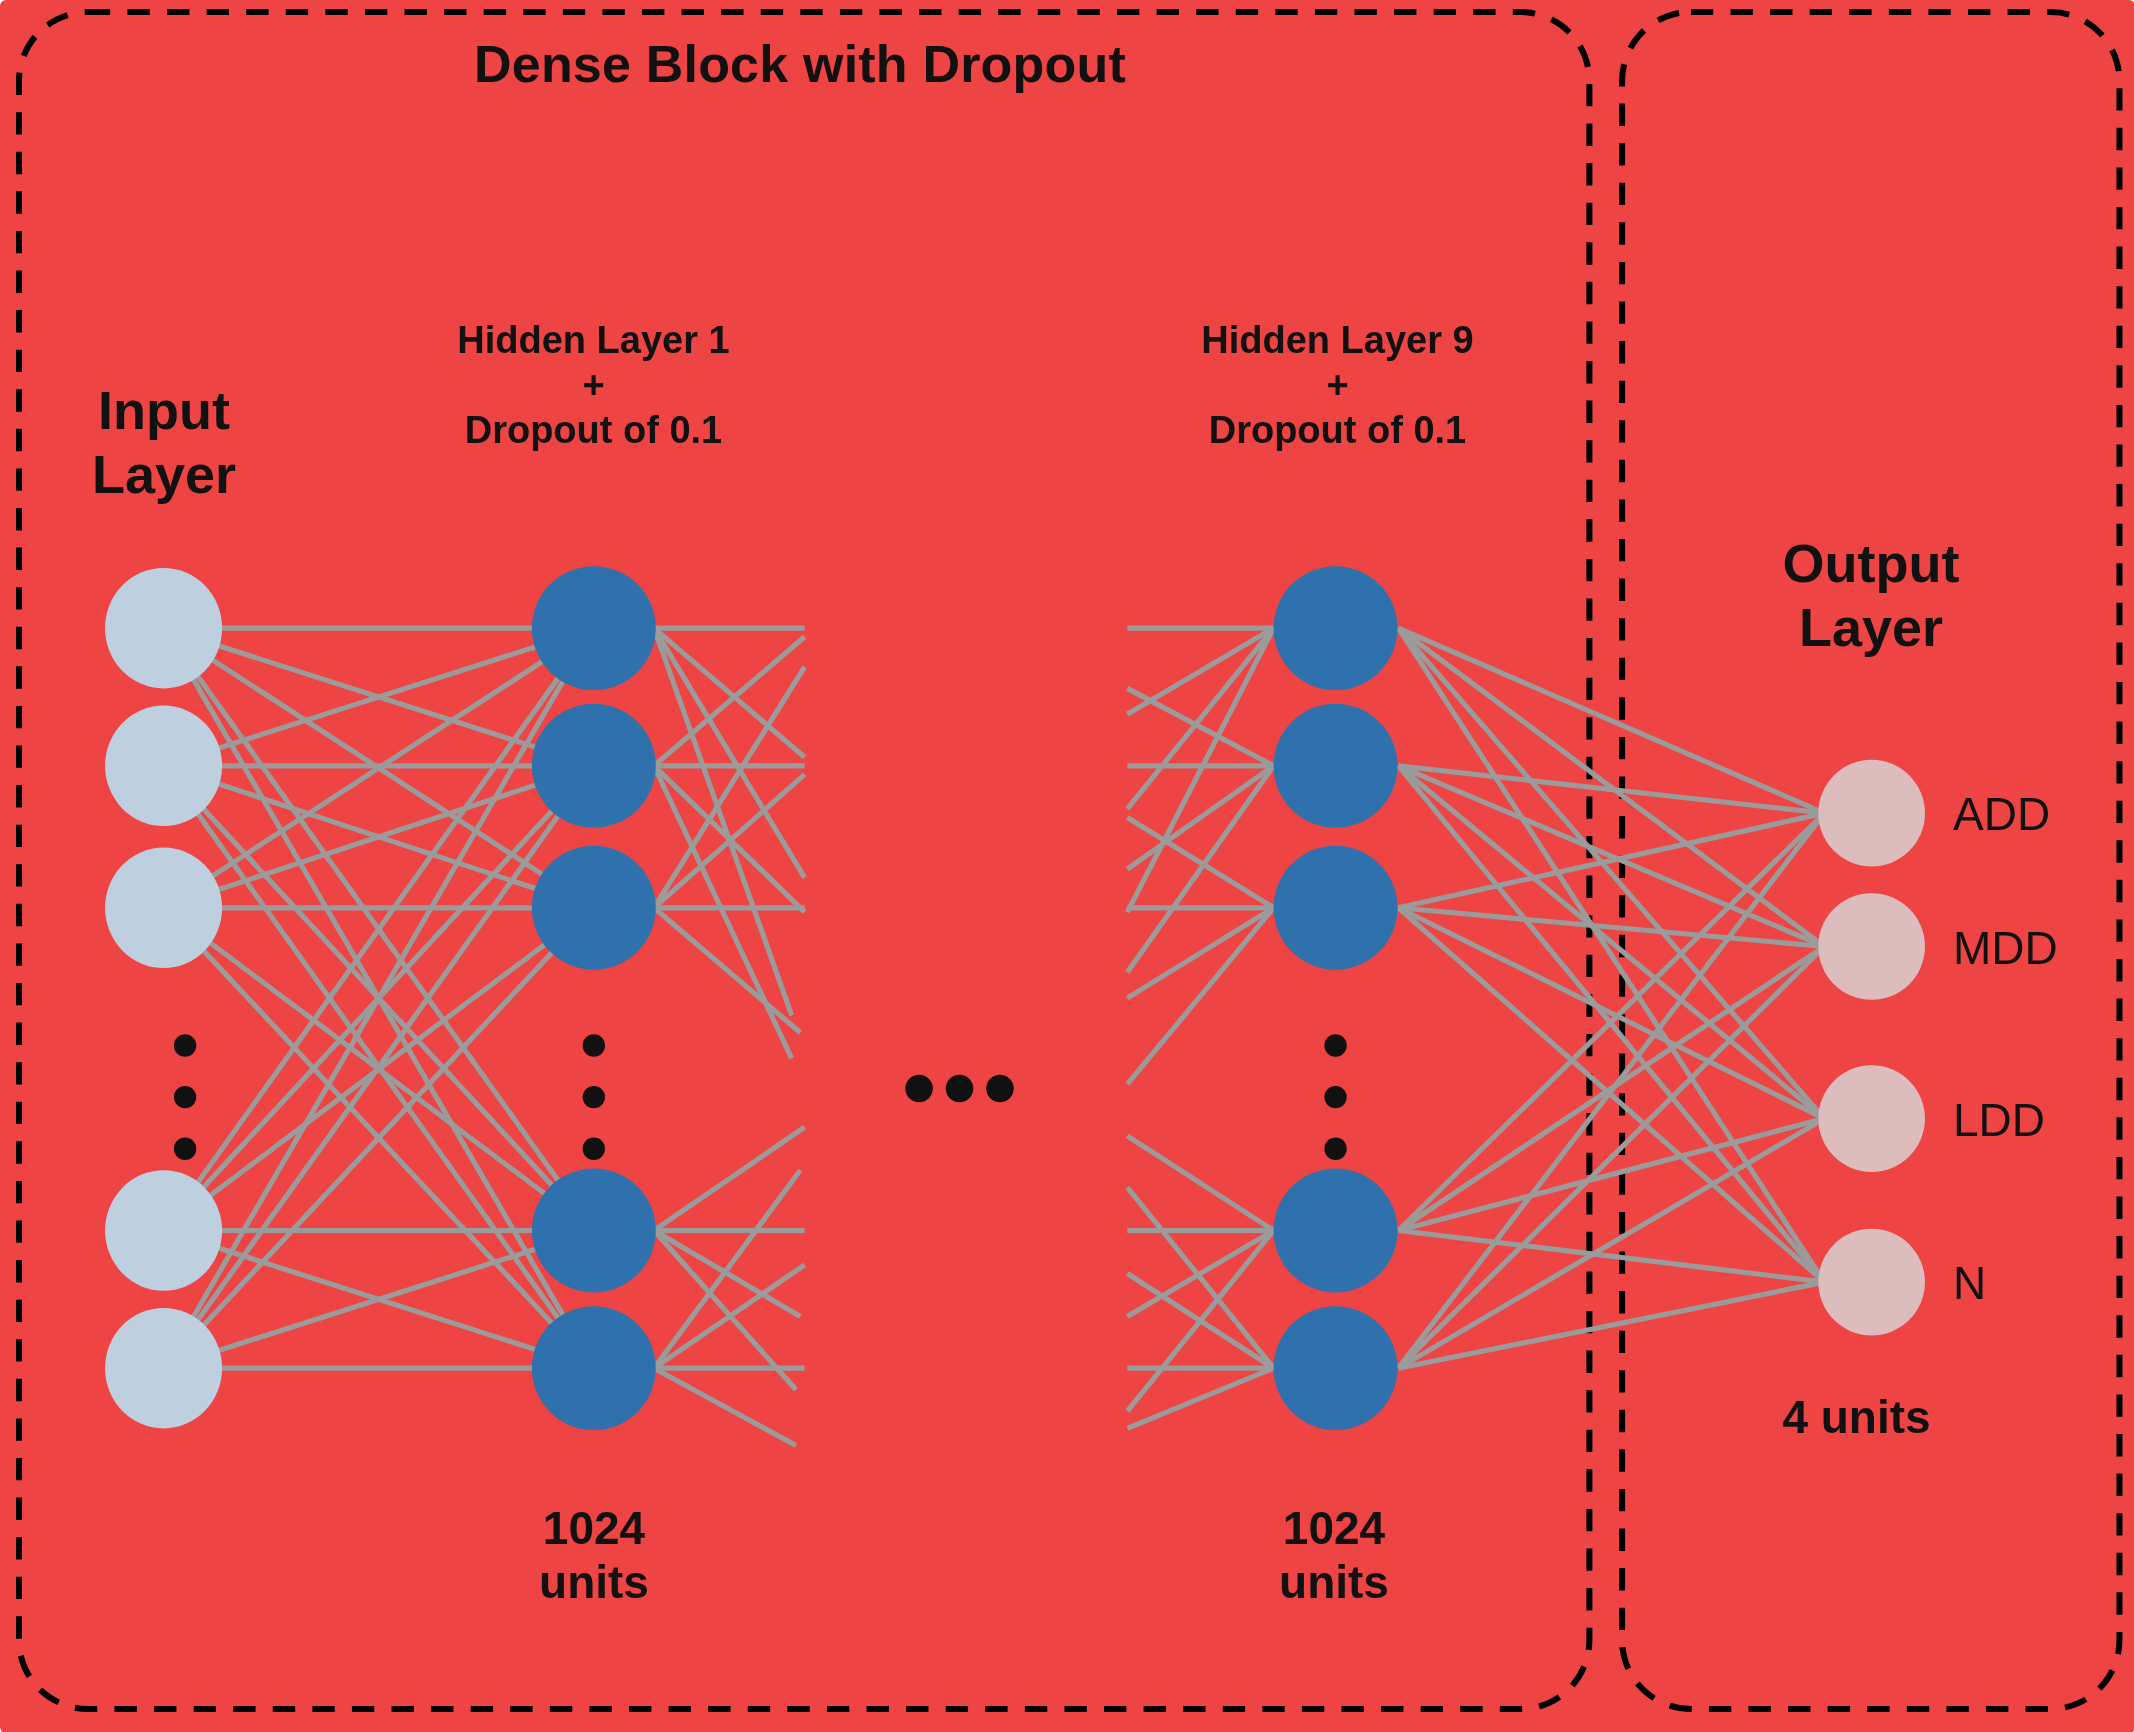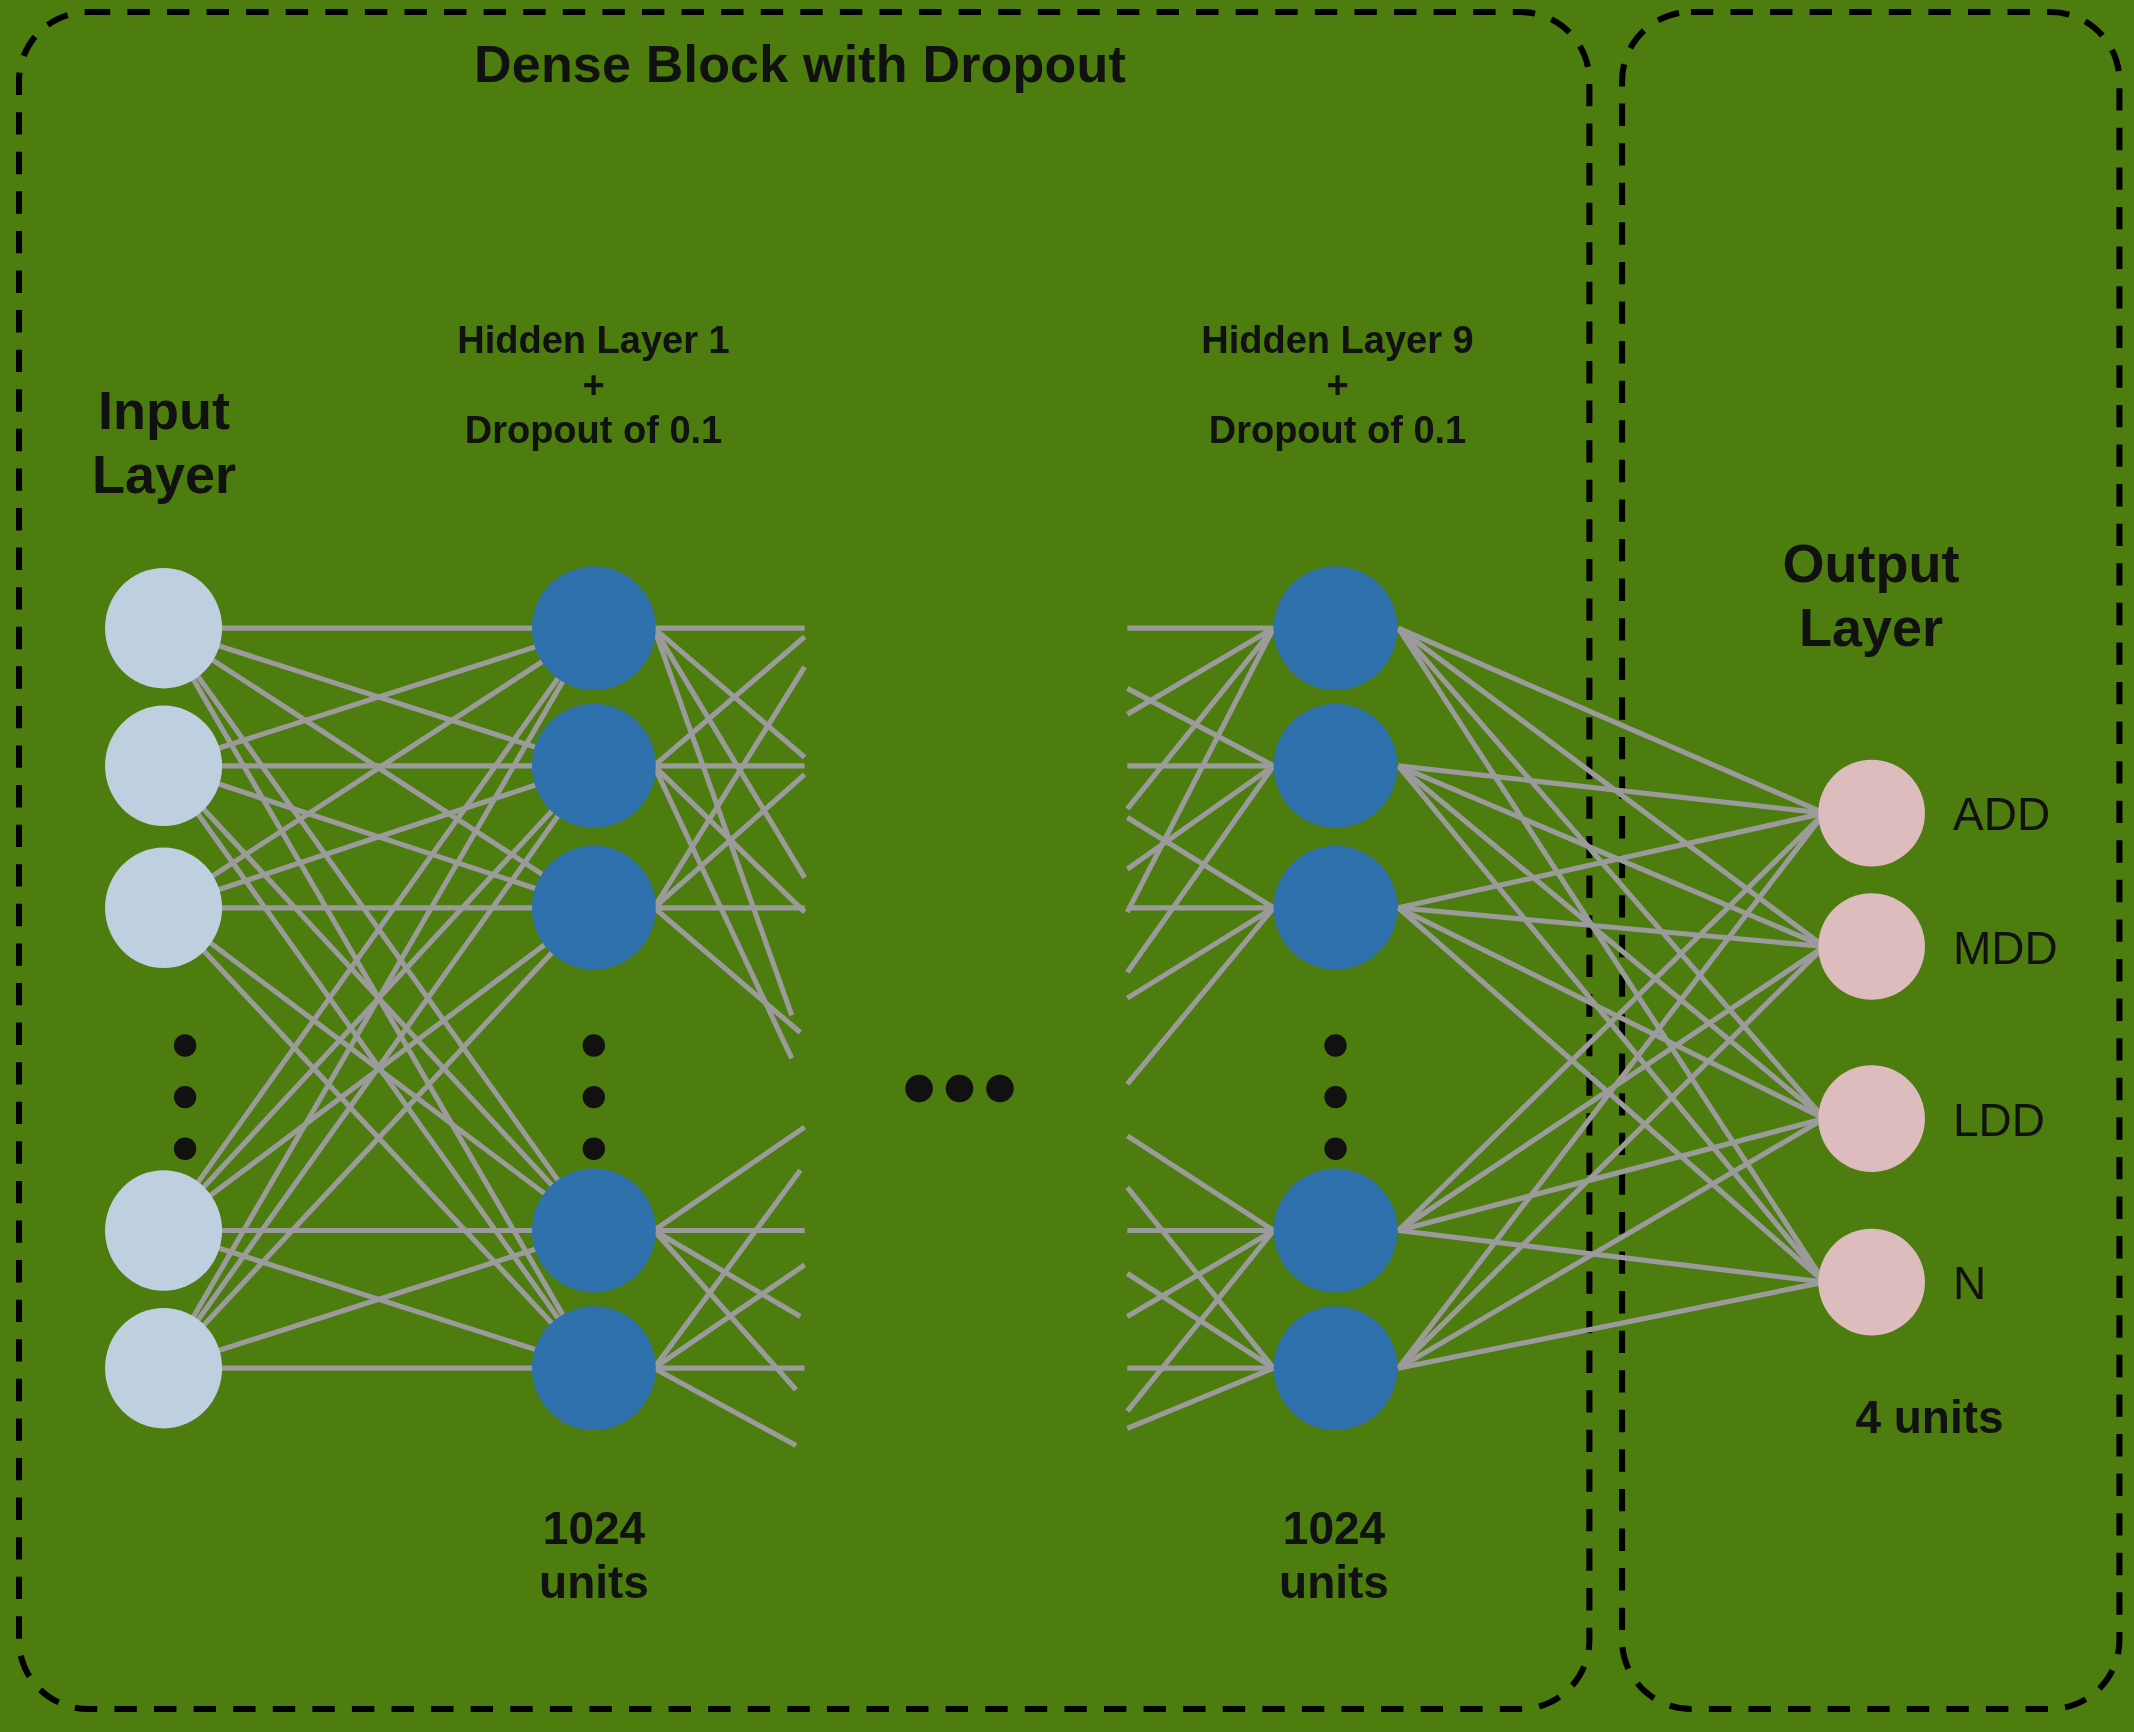--- a/index.html
+++ b/index.html
@@ -8,22 +8,23 @@
     background: #ffffff;
   }
   body {
     font-family: "Liberation Sans", sans-serif;
     color: #111111;
   }
   #canvas {
     position: relative;
     width: 2135px;
     height: 1733px;
-    background: #4d7c0f;
+    background: #ef4444;
     overflow: hidden;
+    border-radius: 6px;
   }
   svg#diagram {
     position: absolute;
     left: 0;
     top: 0;
     width: 2135px;
     height: 1733px;
   }
   .panel-rect {
     fill: none;
@@ -273,16 +274,16 @@
 Layer</div>
 
   <div class="lbl class-label" style="left: 1953px; top: 787px; width: 189px;">ADD</div>
 
   <div class="lbl class-label" style="left: 1953px; top: 921px; width: 189px;">MDD</div>
 
   <div class="lbl class-label" style="left: 1953px; top: 1093px; width: 189px;">LDD</div>
 
   <div class="lbl class-label" style="left: 1953px; top: 1256px; width: 189px;">N</div>
 
-  <div class="lbl units-label" style="left: 1792px; top: 1390px; width: 275px;">4 units</div>
+  <div class="lbl units-label" style="left: 1719px; top: 1390px; width: 275px;">4 units</div>
 
 </div>
 
 
 </body></html>

